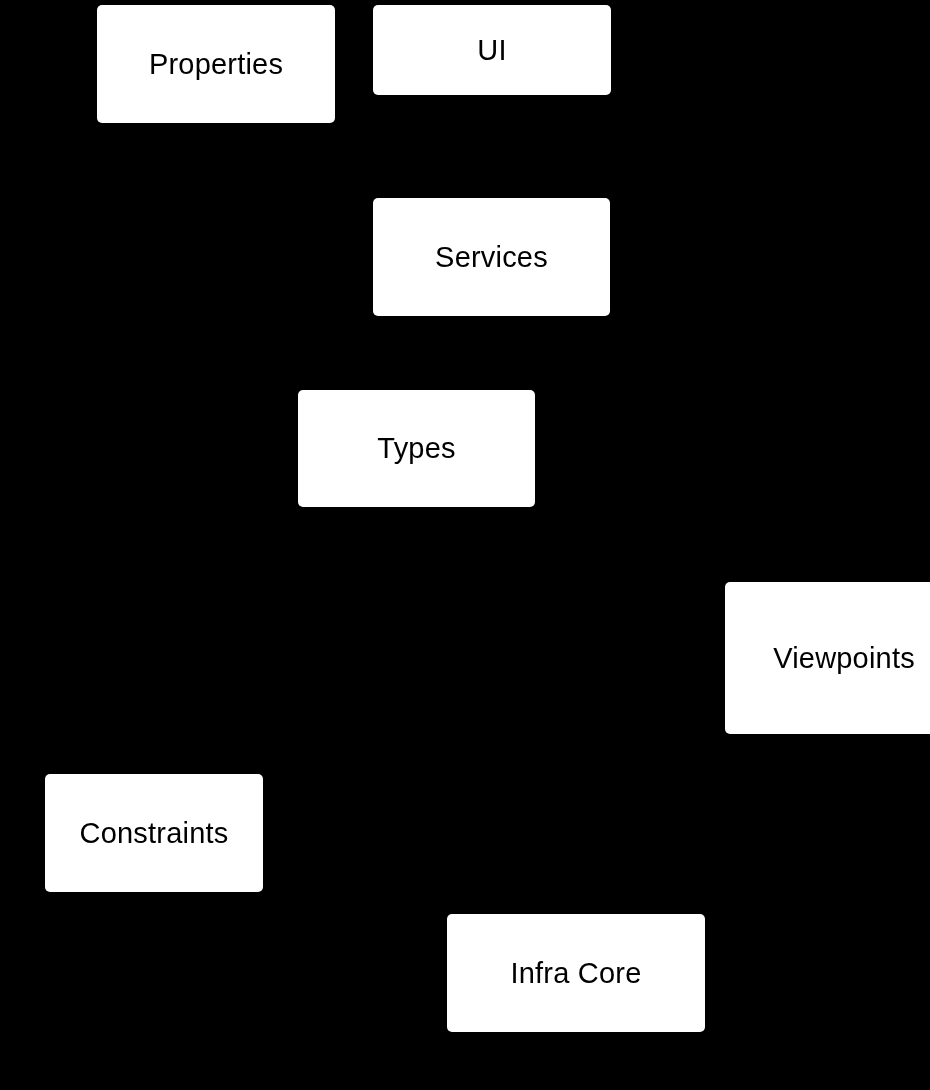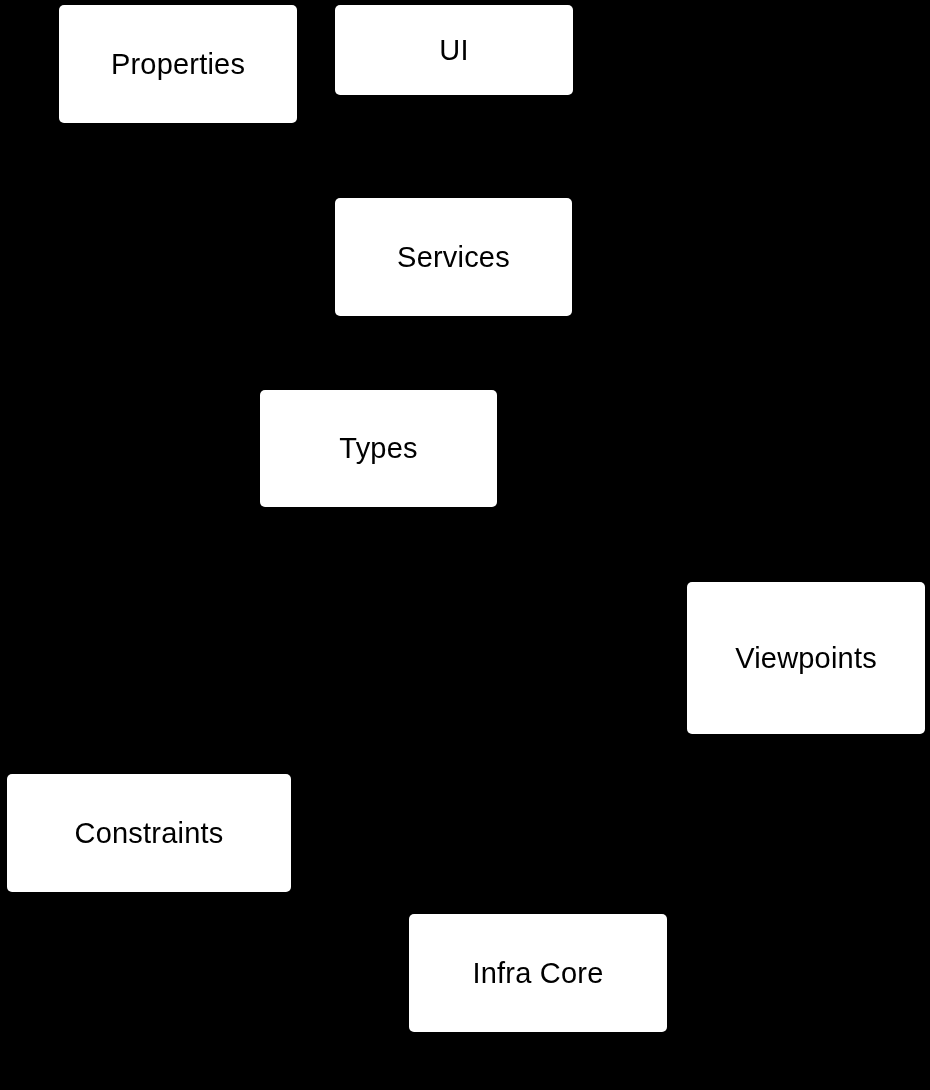--- a/index.html
+++ b/index.html
@@ -25,28 +25,29 @@
     border-radius: 5px;
     display: flex;
     align-items: center;
     justify-content: center;
     color: #000000;
     font-size: 29px;
     font-weight: 400;
     letter-spacing: 0.2px;
     box-sizing: border-box;
     text-align: right;
+    margin-left: 38px;
   }
   .node-properties  { left: 59px;  top: 5px;   width: 238px; height: 118px; }
   .node-ui          { left: 335px; top: 5px;   width: 238px; height: 90px; }
   .node-services    { left: 335px; top: 198px; width: 237px; height: 118px; }
   .node-types       { left: 260px; top: 390px; width: 237px; height: 117px; }
   .node-emf         { left: 184px; top: 582px; width: 237px; height: 117px; }
   .node-viewpoints  { left: 687px; top: 582px; width: 238px; height: 152px; }
-  .node-constraints { left: 7px;   top: 774px; width: 284px; height: 118px; }
+  .node-constraints { left: 7px;   top: 774px; width: 218px; height: 118px; }
   .node-infra-core  { left: 409px; top: 914px; width: 258px; height: 118px; }
 </style>
 </head>
 <body>
 
 <div class="canvas">
 
   <div class="node node-properties">
     <span class="node-label">Properties</span>
   </div>

